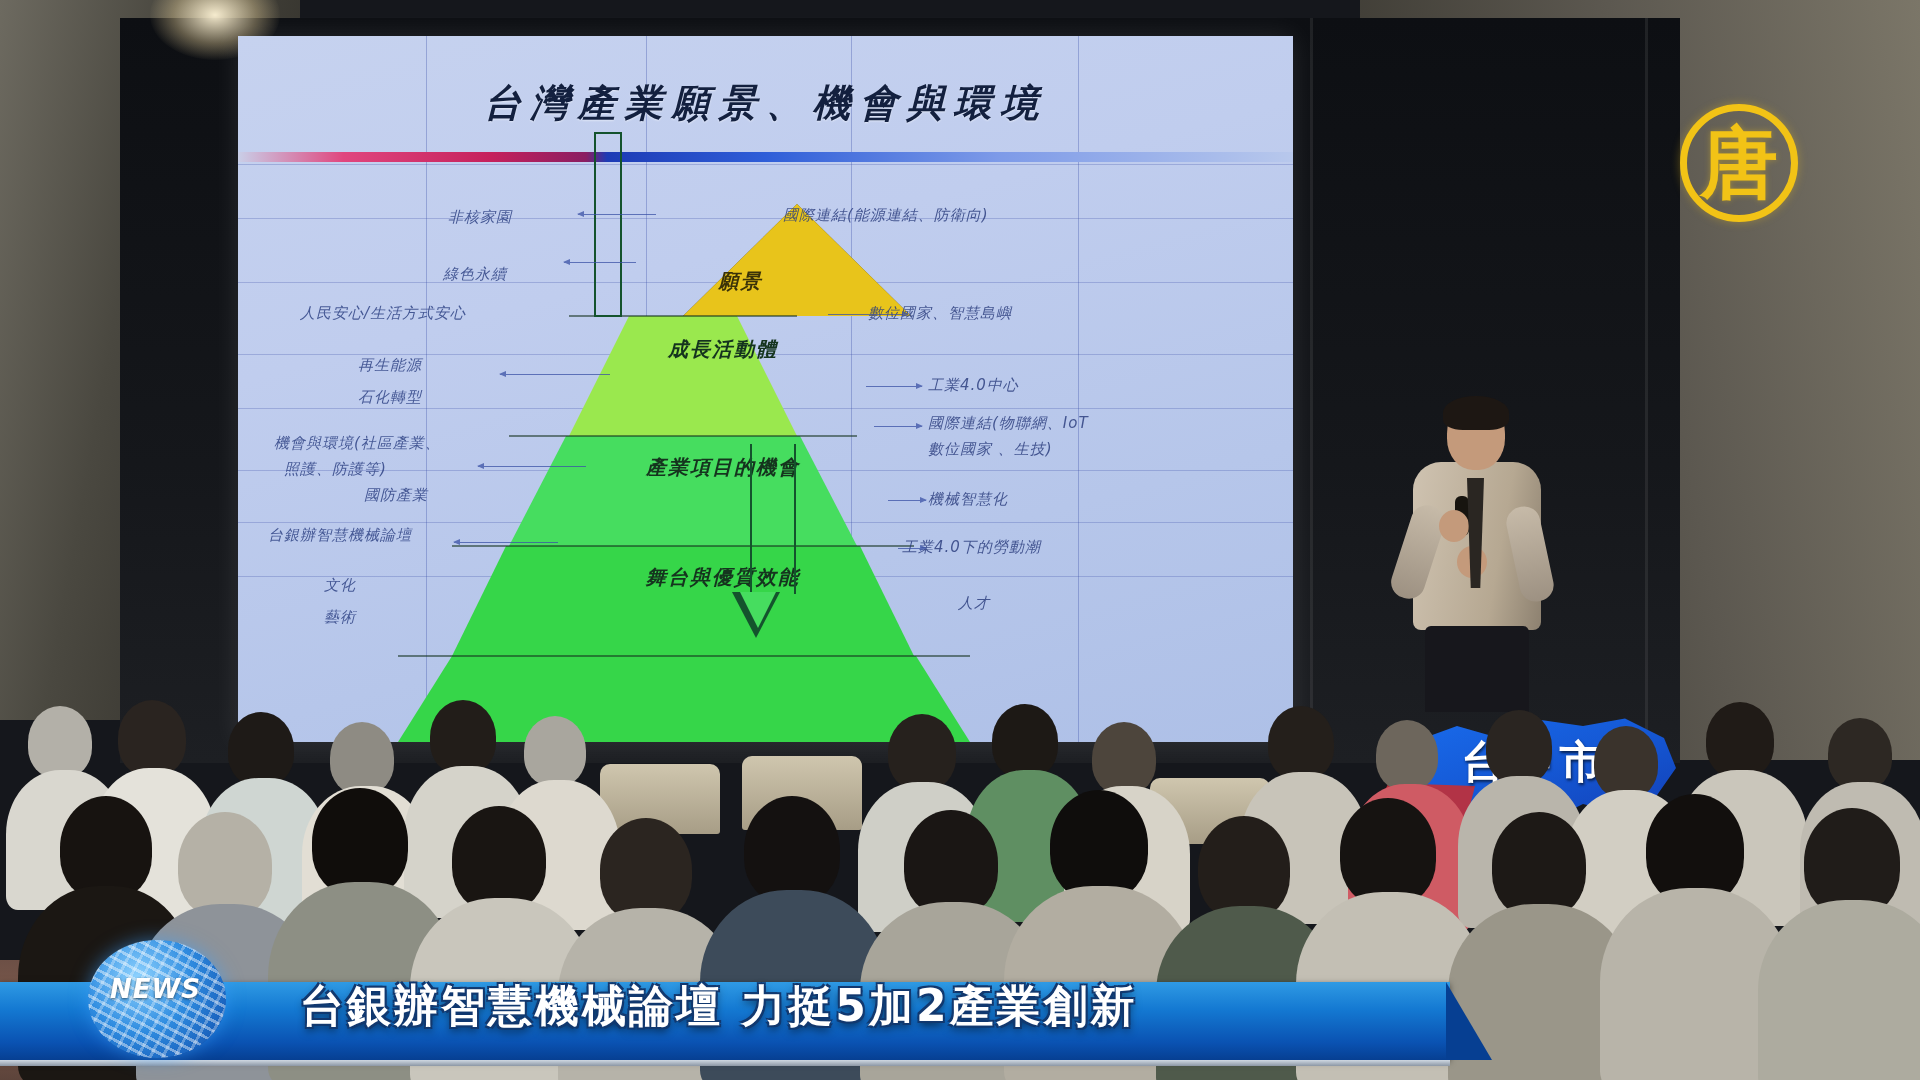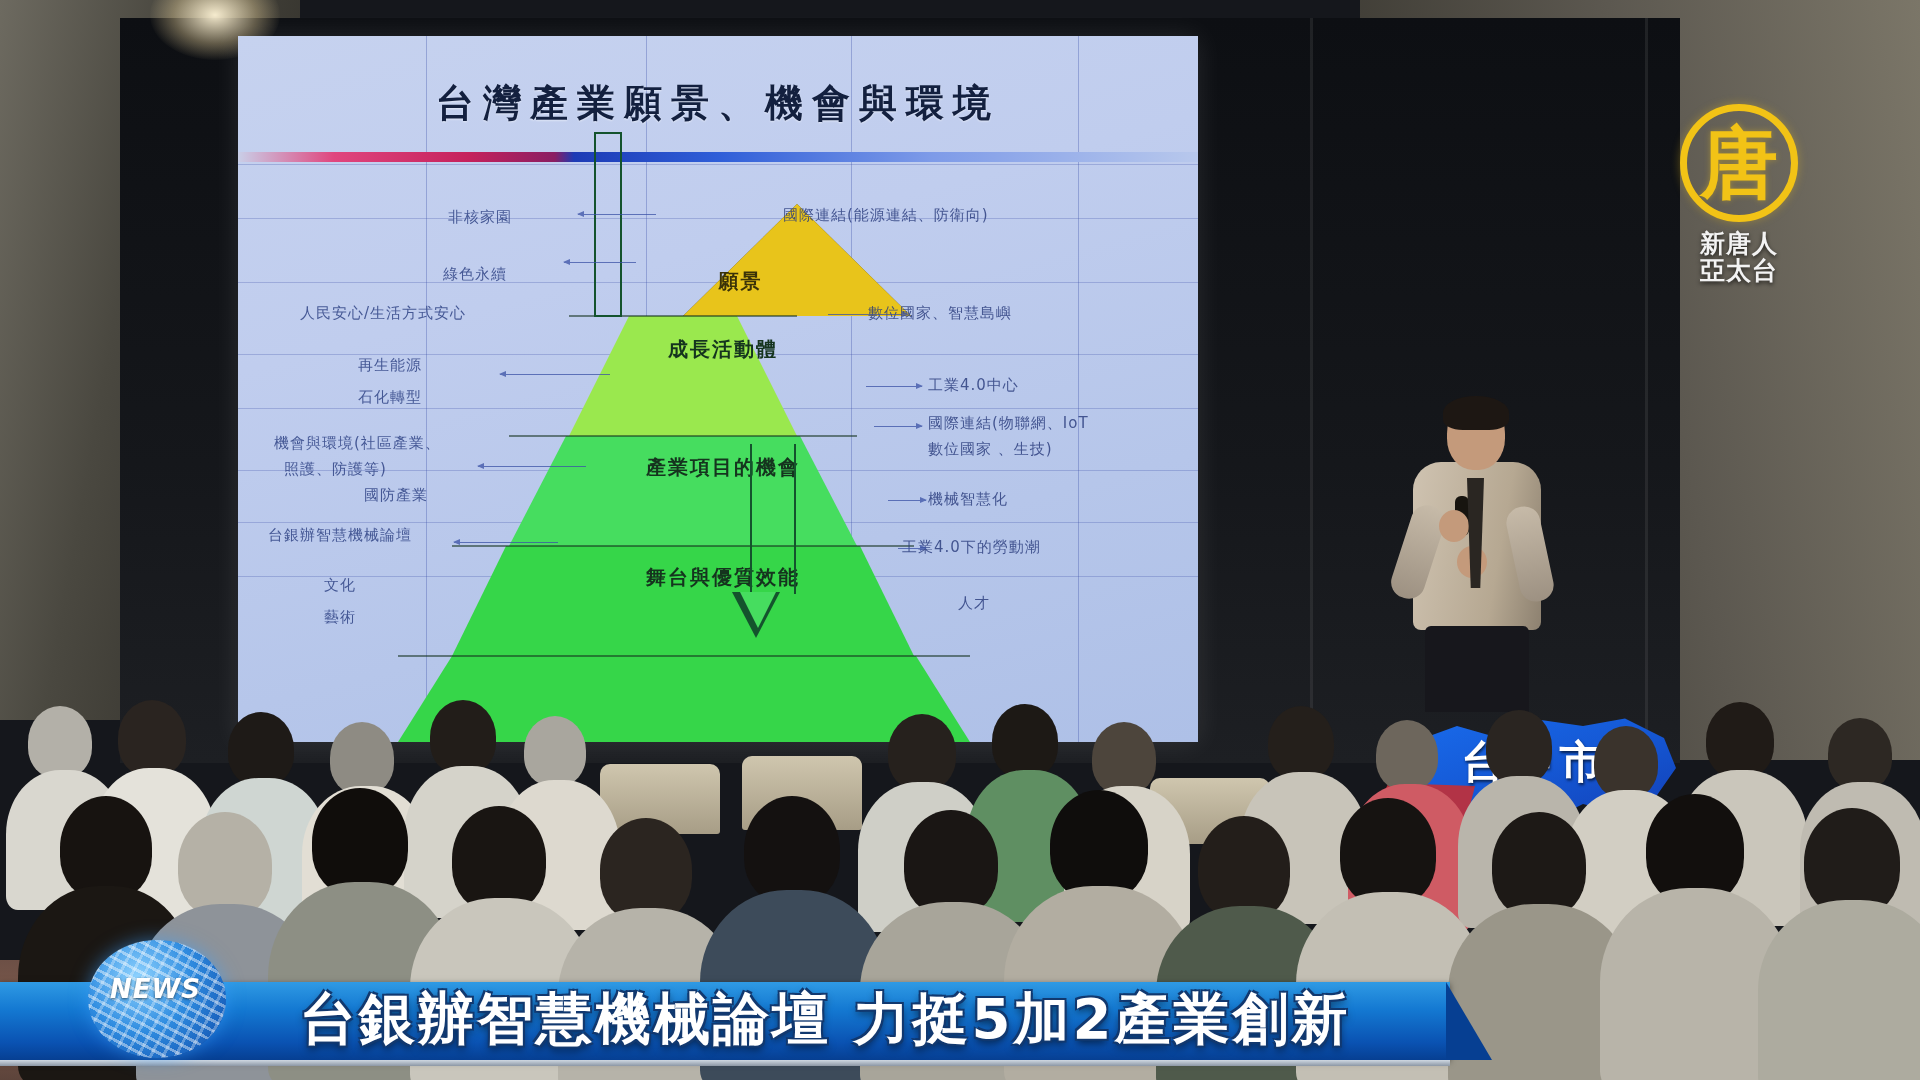--- a/index.html
+++ b/index.html
@@ -31,24 +31,25 @@
   }
   .panel-a { left: 120px; top: 18px; width: 1560px; height: 745px; }
   .panel-seam {
     position: absolute; top: 18px; width: 3px; height: 745px;
     background: rgba(120,120,120,0.18);
   }
 
   
   #screen {
     position: absolute;
-    left: 238px; top: 36px; width: 960px; height: 706px;
+    left: 238px; top: 36px; width: 1055px; height: 706px;
     background: linear-gradient(165deg, #c6d2ef 0%, #c0cdee 35%, #b6c6ea 70%, #aec0e7 100%);
     overflow: hidden;
     box-shadow: 0 0 26px rgba(255,255,255,0.10);
+    font-style: italic;
   }
   .slide-title {
     position: absolute; left: 0; right: 0; top: 42px;
     text-align: center;
     font-family: "DejaVu Sans", sans-serif;
     font-size: 38px;
     letter-spacing: 9px;
     color: #13203f;
     font-weight: 700;
     text-shadow: 0 1px 2px rgba(255,255,255,0.5);
@@ -253,22 +254,22 @@
       radial-gradient(circle at 36% 32%, #8fd3ff 0%, #2f8ce0 45%, #0b45a6 100%);
     box-shadow: 0 0 18px rgba(60,160,255,.55);
   }
   #lt-news {
     position: absolute; left: 110px; bottom: 56px;
     font-size: 26px; font-weight: 800; font-style: italic;
     color: #fff; letter-spacing: 1px;
     text-shadow: 0 1px 3px rgba(0,0,0,.6);
   }
   #lt-headline {
-    position: absolute; left: 300px; bottom: 2px;
-    font-size: 56px; font-weight: 700; letter-spacing: 3px;
+    position: absolute; left: 300px; bottom: 24px;
+    font-size: 44px; font-weight: 700; letter-spacing: 3px;
     color: #fff;
     text-shadow:
       2px 2px 0 #11386f, -2px 2px 0 #11386f, 2px -2px 0 #11386f, -2px -2px 0 #11386f,
       0 4px 8px rgba(0,0,0,.65);
     white-space: nowrap;
     text-align: center;
   }
 
   
   #logo { position: absolute; right: 96px; top: 104px; width: 170px; height: 196px; text-align: center; }
@@ -502,24 +503,20 @@
     <div class="body" style="left:1600px; top:228px; width:192px; height:204px; background:#b8b4a9;"></div>
 
     <div class="head" style="left:1804px; top:148px; width:96px; height:108px; background:#201c19;"></div>
     <div class="body" style="left:1758px; top:240px; width:190px; height:196px; background:#adab9f;"></div>
   </div>
 
   <div id="logo">
     <div class="ring">
       <div class="tang">唐</div>
     </div>
-    <div class="logo-text">
-      <div>新唐人</div>
-      <div>亞太台</div>
-    </div>
   </div>
 
   <div id="lower-third">
     <div id="lt-bar"></div>
     <div id="lt-tail"></div>
     <div id="lt-globe"></div>
     <div id="lt-news">NEWS</div>
     <div id="lt-headline">台銀辦智慧機械論壇  力挺5加2產業創新</div>
   </div>
 

